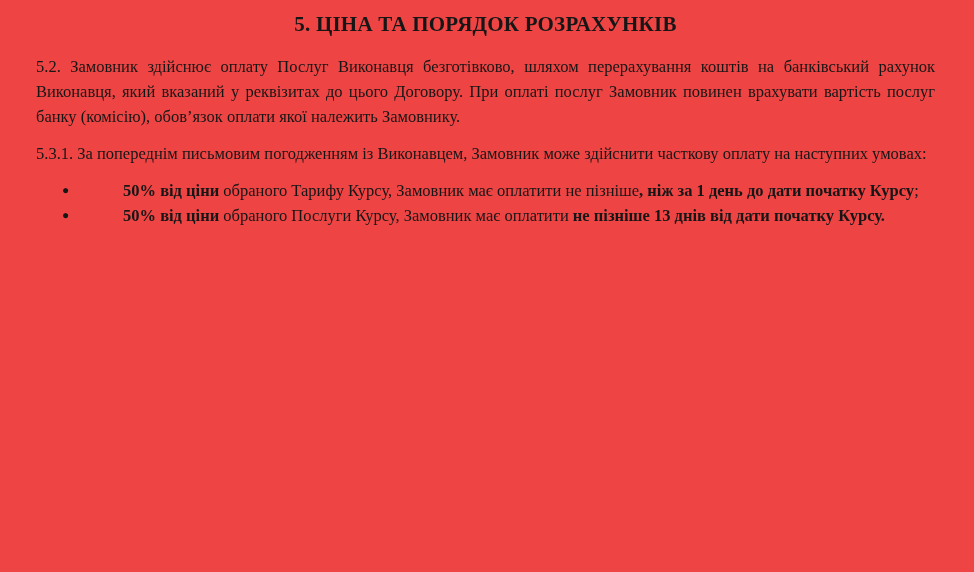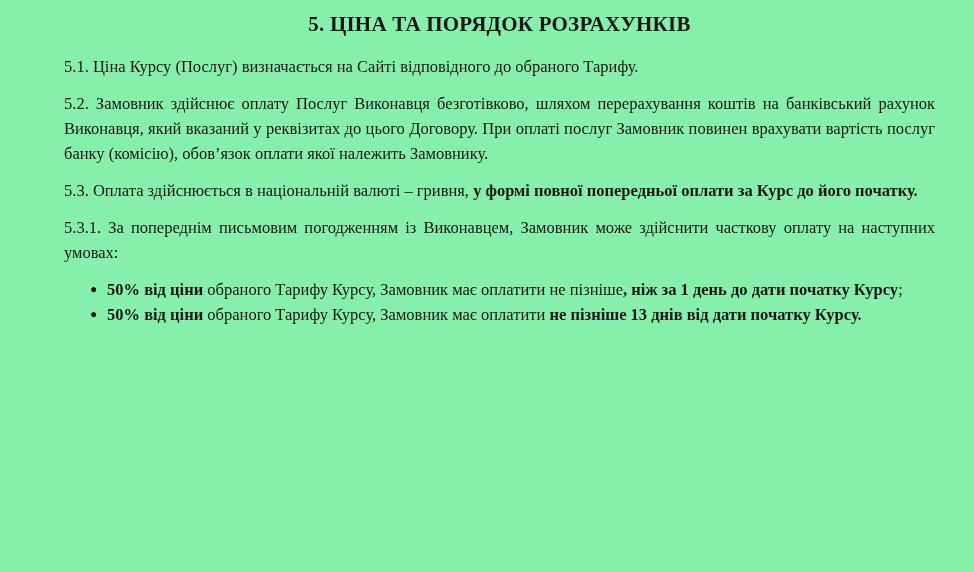--- a/index.html
+++ b/index.html
@@ -5,22 +5,22 @@
   html, body {
     margin: 0;
     padding: 0;
     background: #ffffff;
   }
   .page {
     position: relative;
     width: 974px;
     height: 572px;
     box-sizing: border-box;
-    padding: 10px 39px 0 64px;
-    background: #86efac;
+    padding: 10px 39px 0 36px;
+    background: #ef4444;
     color: #161616;
     font-family: "Liberation Serif", "DejaVu Serif", serif;
     overflow: hidden;
   }
   .doc-title {
     text-align: center;
     font-weight: bold;
     font-size: 21px;
     line-height: 28px;
     margin: 0 0 16px 0;
@@ -42,49 +42,48 @@
   .bullet-dot {
     flex: 0 0 43px;
     box-sizing: border-box;
     padding-left: 26px;
     font-size: 12px;
     line-height: 25px;
   }
   .bullet-body {
     flex: 1;
     text-align: justify;
+    margin-left: 44px;
   }
   .bullet-continuation {
     text-align: justify;
   }
 </style>
 </head>
 <body>
 
 <div class="page">
 
   <h1 class="doc-title">5. ЦІНА ТА ПОРЯДОК РОЗРАХУНКІВ</h1>
 
-  <p class="para"><span>5.1. Ціна Курсу (Послуг) визначається на Сайті відповідного до обраного Тарифу.</span></p>
 
   <p class="para"><span>5.2. Замовник здійснює оплату Послуг Виконавця безготівково, шляхом перерахування коштів на банківський рахунок Виконавця, який вказаний у реквізитах до цього Договору. При оплаті послуг Замовник повинен врахувати вартість послуг банку (комісію), обов’язок оплати якої належить Замовнику.</span></p>
 
 
-  <p class="para"><span>5.3. Оплата здійснюється в національній валюті – гривня, </span><span class="bold">у формі повної попередньої оплати за Курс до його початку.</span></p>
 
   <p class="para"><span>5.3.1. За попереднім письмовим погодженням із Виконавцем, Замовник може здійснити часткову оплату на наступних умовах:</span></p>
 
   <div class="bullet-list">
 
     <div class="bullet-item">
       <span class="bullet-dot">●</span>
       <span class="bullet-body"><span class="bold">50% від ціни</span><span> обраного Тарифу Курсу, Замовник має оплатити не пізніше</span><span class="bold">, ніж за 1 день до дати початку Курсу</span><span>;</span></span>
     </div>
 
     <div class="bullet-item">
       <span class="bullet-dot">●</span>
-      <span class="bullet-body"><span class="bold">50% від ціни</span><span> обраного Тарифу Курсу, Замовник має оплатити </span><span class="bold">не пізніше 13 днів від дати початку Курсу.</span></span>
+      <span class="bullet-body"><span class="bold">50% від ціни</span><span> обраного Послуги Курсу, Замовник має оплатити </span><span class="bold">не пізніше 13 днів від дати початку Курсу.</span></span>
     </div>
 
   </div>
 
 
 </div>
 
 </body></html>

